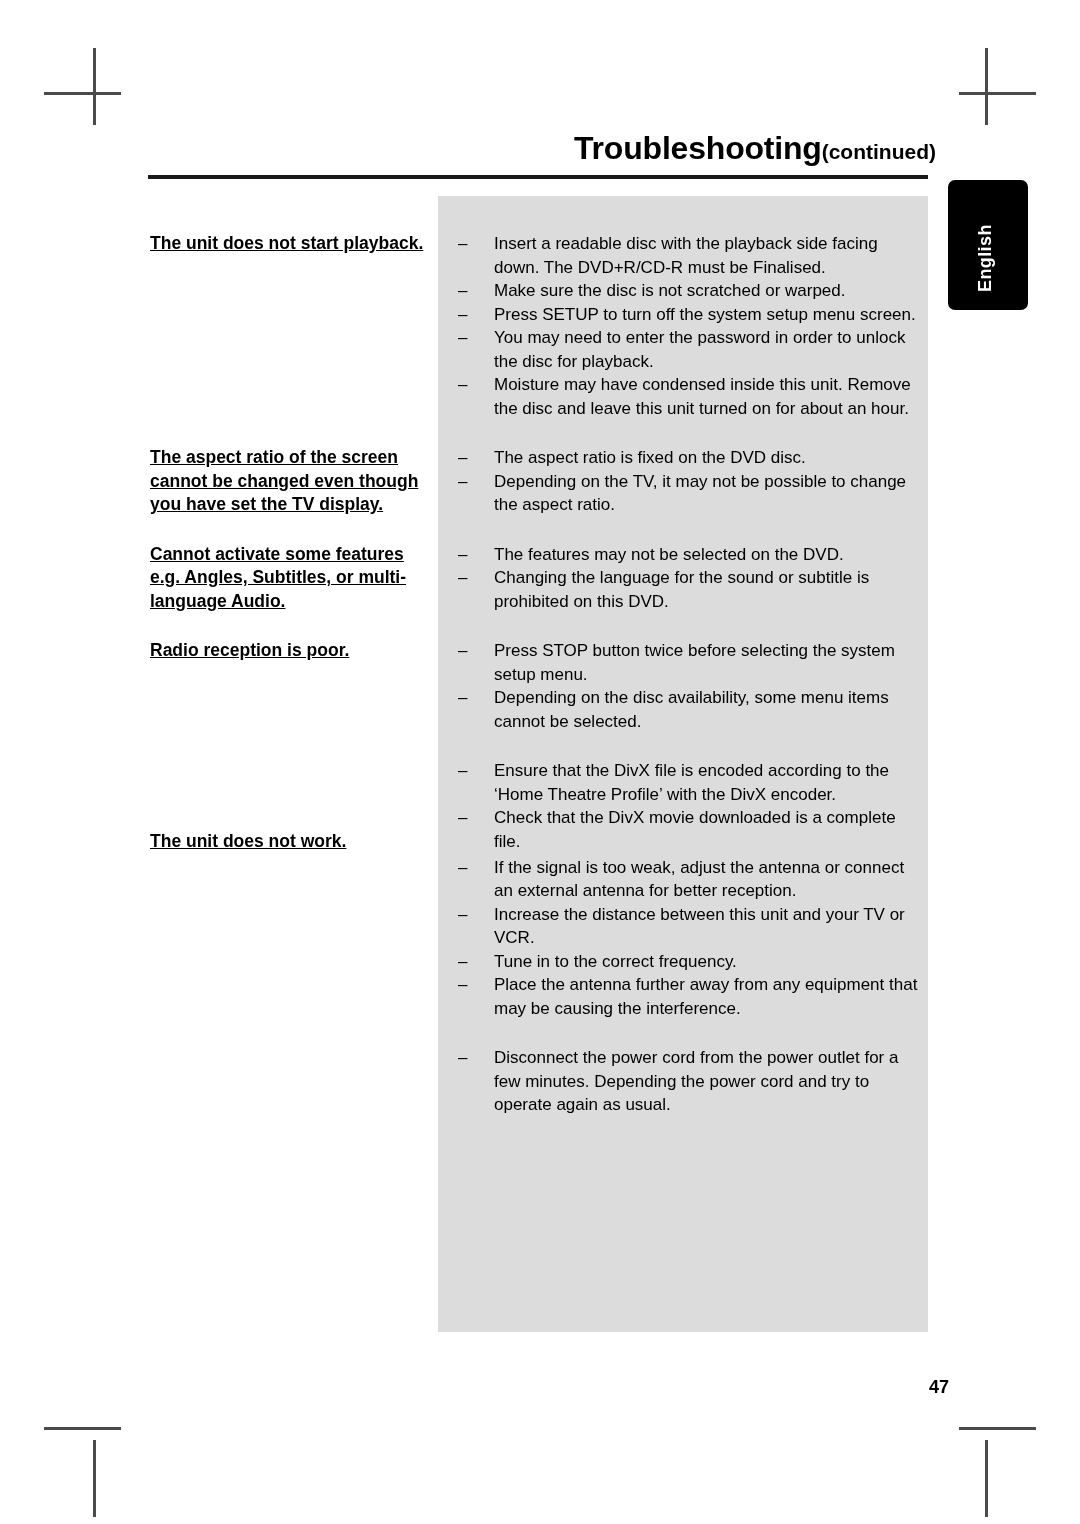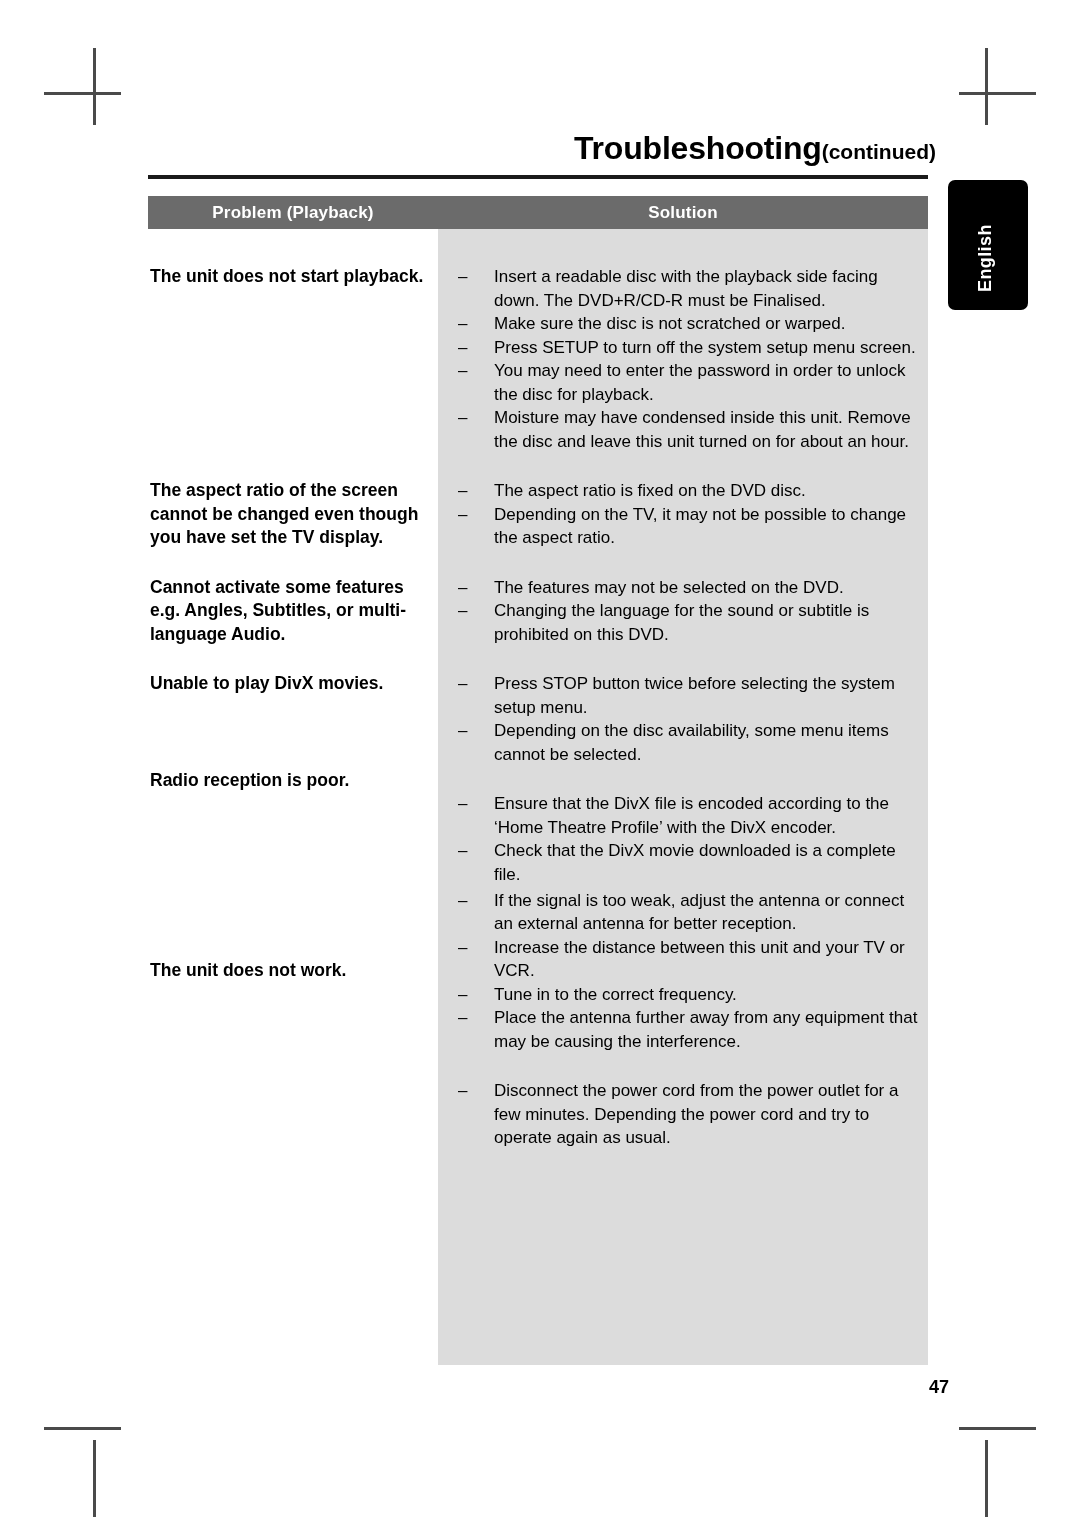--- a/index.html
+++ b/index.html
@@ -120,20 +120,21 @@
 
   .tbl-body {
     display: flex;
     align-items: stretch;
   }
   .col-problem {
     width: 290px;
     background: #ffffff;
     padding-top: 36px;
     box-sizing: border-box;
+    text-decoration: underline;
   }
   .col-solution {
     flex: 1;
     background: #dcdcdc;
     padding-top: 36px;
     padding-bottom: 20px;
     box-sizing: border-box;
     min-height: 1136px;
   }
 
@@ -192,30 +193,25 @@
 <div class="page-head">
   <span class="title">Troubleshooting</span><span class="title-cont">(continued)</span>
 </div>
 <div class="head-rule"></div>
 
 <div class="lang-tab">
   <span class="lang-text">English</span>
 </div>
 
 <div class="tbl">
-  <div class="tbl-header">
-    <div class="th-problem">Problem (Playback)</div>
-    <div class="th-solution">Solution</div>
-  </div>
   <div class="tbl-body">
     <div class="col-problem" id="col-problem">
         <div class="prob-cell" style="height: 214px; box-sizing: border-box;"><span>The unit does not start playback.</span></div>
         <div class="prob-cell" style="height: 96.5px; box-sizing: border-box;"><span>The aspect ratio of the screen cannot be changed even though you have set the TV display.</span></div>
         <div class="prob-cell" style="height: 96.5px; box-sizing: border-box;"><span>Cannot activate some features e.g. Angles, Subtitles, or multi-language Audio.</span></div>
-        <div class="prob-cell" style="height: 96.5px; box-sizing: border-box;"><span>Unable to play DivX movies.</span></div>
         <div class="prob-cell" style="height: 190.5px; box-sizing: border-box;"><span>Radio reception is poor.</span></div>
         <div class="prob-cell" style="height: 70.5px; box-sizing: border-box;"><span>The unit does not work.</span></div>
       </div>
     <div class="col-solution" id="col-solution">
         <div class="sol-cell" style="height: 214px; box-sizing: border-box;">
           <div class="sol-item">
             <span class="sol-dash">–</span>
             <span class="sol-text">Insert a readable disc with the playback side facing down. The DVD+R/CD-R must be Finalised.</span>
           </div>
           <div class="sol-item">

